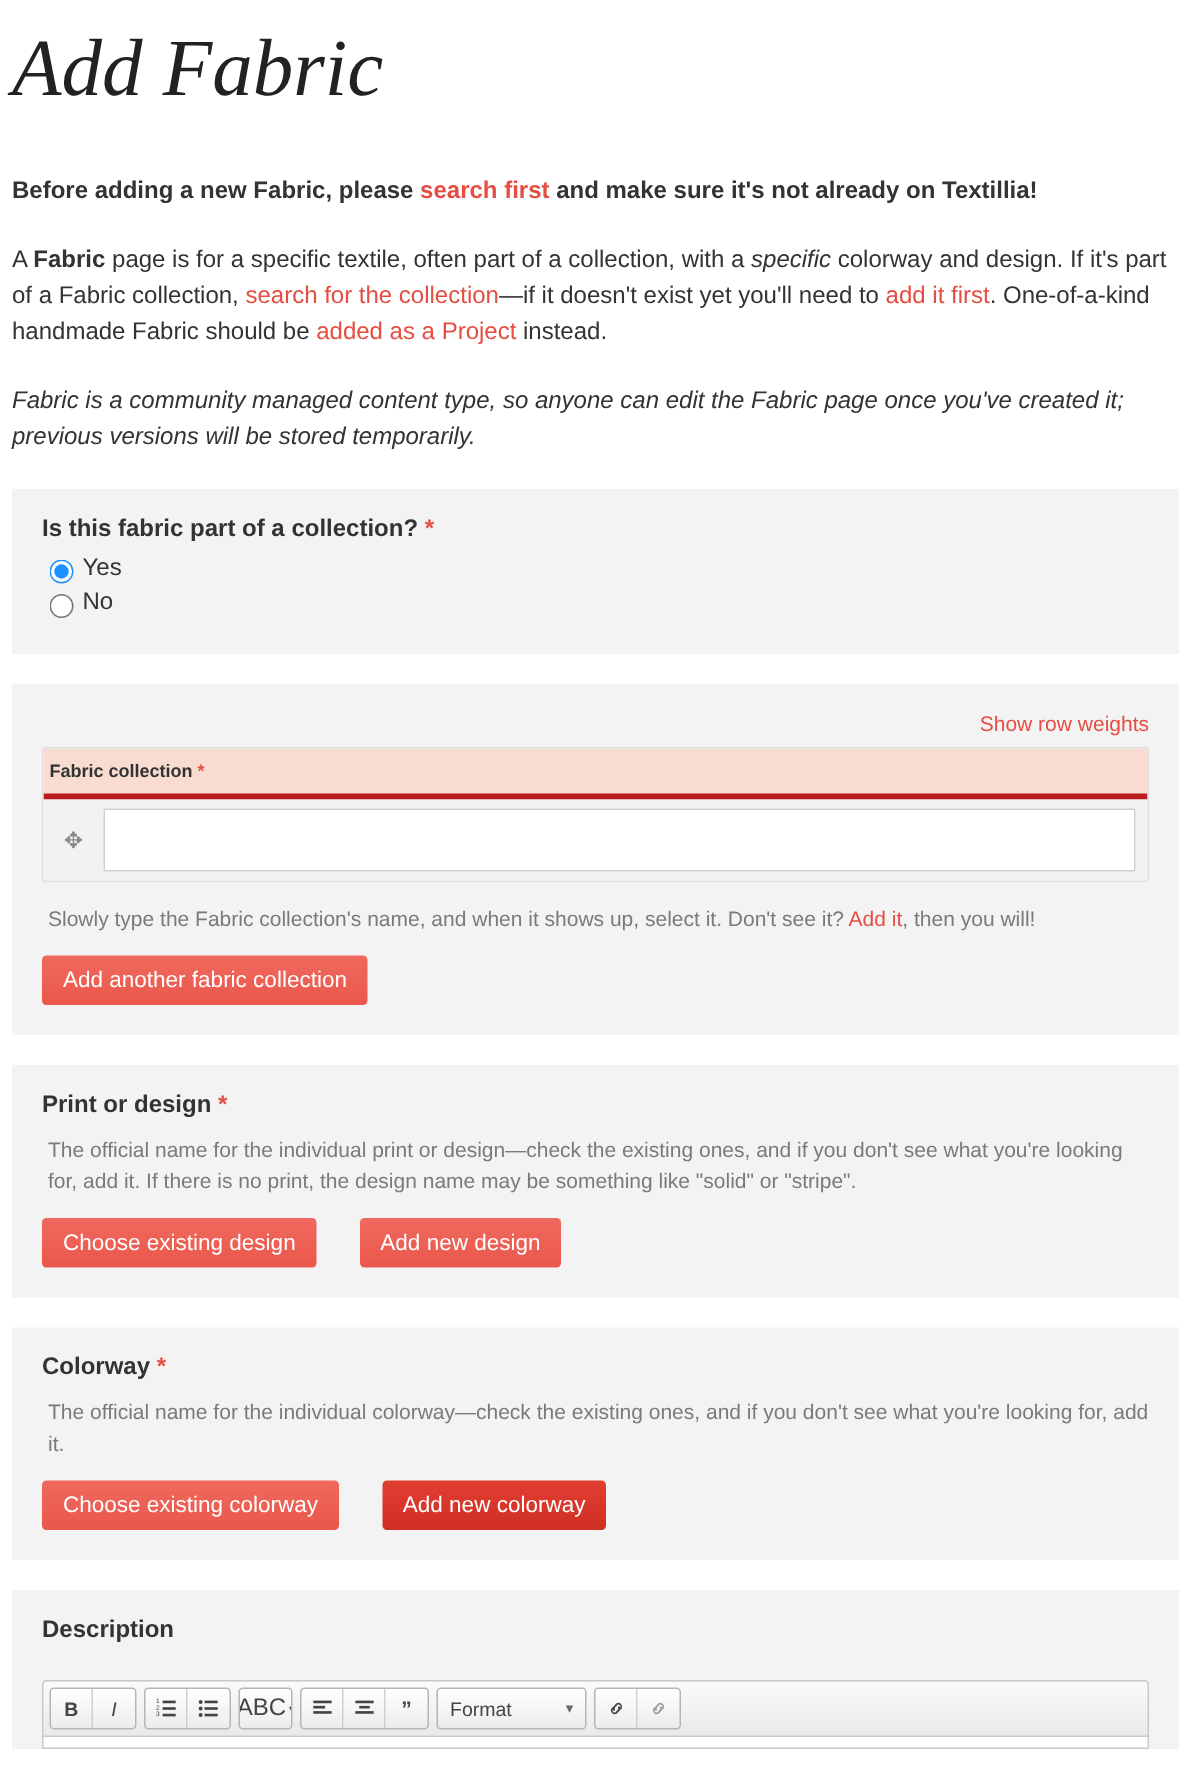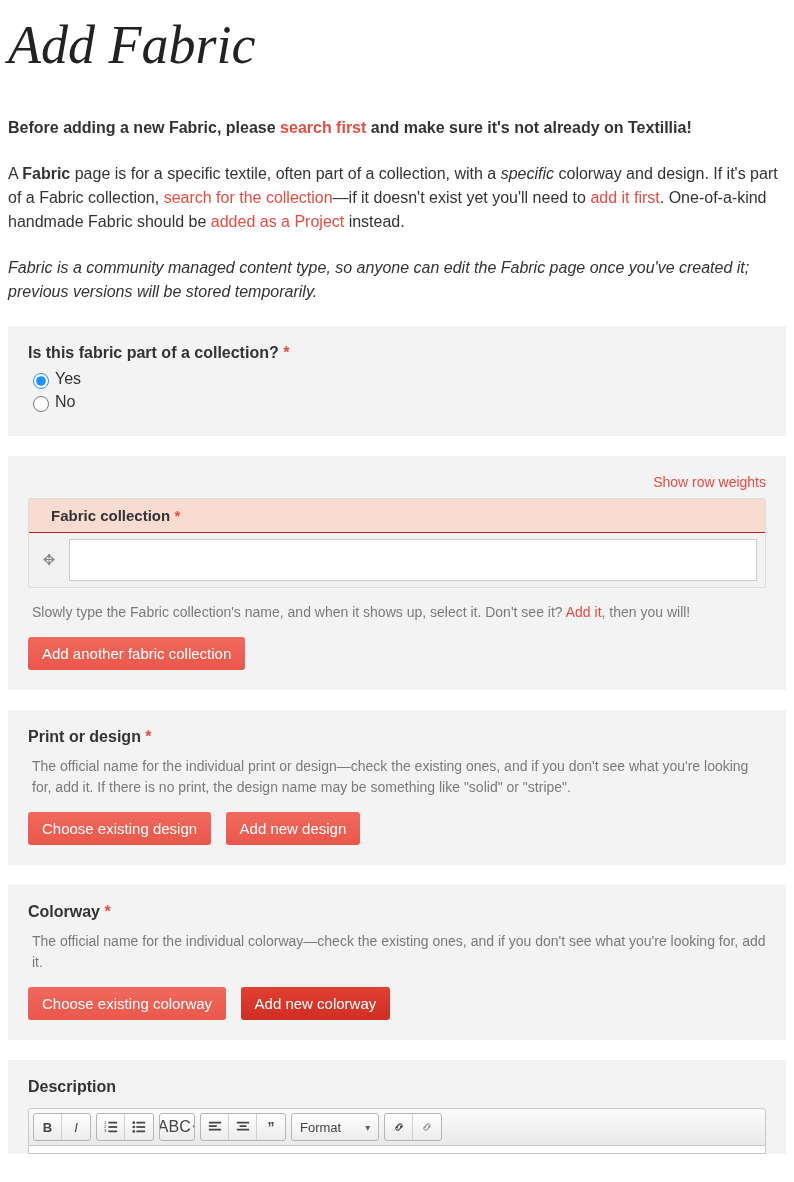--- a/index.html
+++ b/index.html
@@ -49,24 +49,24 @@
   .show-weights a { color: #e54d42; text-decoration: none; }
   .collection-table {
     border: 1px solid #ddd;
     border-radius: 2px;
     overflow: hidden;
     background: #fff;
     margin-bottom: 14px;
   }
   .collection-header {
     background: #f8dcd1;
-    border-bottom: 1px solid #b91c1c;
-    padding: 8px 22px;
+    border-bottom: 4px solid #b91c1c;
+    padding: 8px 4px;
     font-weight: bold;
-    font-size: 15px;
+    font-size: 12px;
   }
   .collection-row {
     display: flex;
     align-items: center;
     background: #f2f2f2;
   }
   .drag-handle {
     width: 40px;
     text-align: center;
     color: #888;
@@ -94,21 +94,21 @@
   }
   .help-text a { color: #e54d42; text-decoration: none; }
   .btn {
     display: inline-block;
     border: none;
     color: #fff;
     font-size: 15px;
     padding: 8px 14px;
     border-radius: 3px;
     cursor: pointer;
-    margin-right: 10px;
+    margin-right: 24px;
     background: linear-gradient(#f0695e, #ea574b);
   }
   .btn:last-child { margin-right: 0; }
   .btn.dark {
     background: linear-gradient(#e23f33, #cf2e22);
   }
   .editor-toolbar {
     border: 1px solid #c8c8c8;
     border-bottom: 1px solid #c8c8c8;
     background: linear-gradient(#fbfbfb, #e9e9e9);
@@ -140,21 +140,21 @@
   .tb-btn svg { width: 14px; height: 14px; fill: #444; }
   .tb-select {
     border: 1px solid #b5b5b5;
     border-radius: 3px;
     background: linear-gradient(#ffffff, #ececec);
     display: flex;
     align-items: center;
     padding: 0 8px;
     font-size: 13px;
     color: #444;
-    gap: 24px;
+    gap: 36px;
     height: 28px;
     cursor: pointer;
   }
   .tb-select .caret {
     font-size: 10px;
     color: #666;
   }
   .editor-body {
     border: 1px solid #c8c8c8;
     border-top: none;
@@ -229,21 +229,21 @@
   <div class="field-label">
     <span>Colorway</span>
     <span class="req">*</span>
   </div>
   <div class="help-text">The official name for the individual colorway—check the existing ones, and if you don't see what you're looking for, add it.</div>
   <button class="btn">Choose existing colorway</button>
   <button class="btn dark">Add new colorway</button>
 </div>
 
 <div class="panel" style="padding-bottom:0">
-  <div class="field-label" style="margin-bottom:12px">Description</div>
+  <div class="field-label" style="margin-bottom:24px">Description</div>
   <div class="editor-toolbar">
     <div class="tb-group">
       <div class="tb-btn">
           <b>B</b>
         </div>
       <div class="tb-btn">
           <i>I</i>
         </div>
     </div>
     <div class="tb-group">

